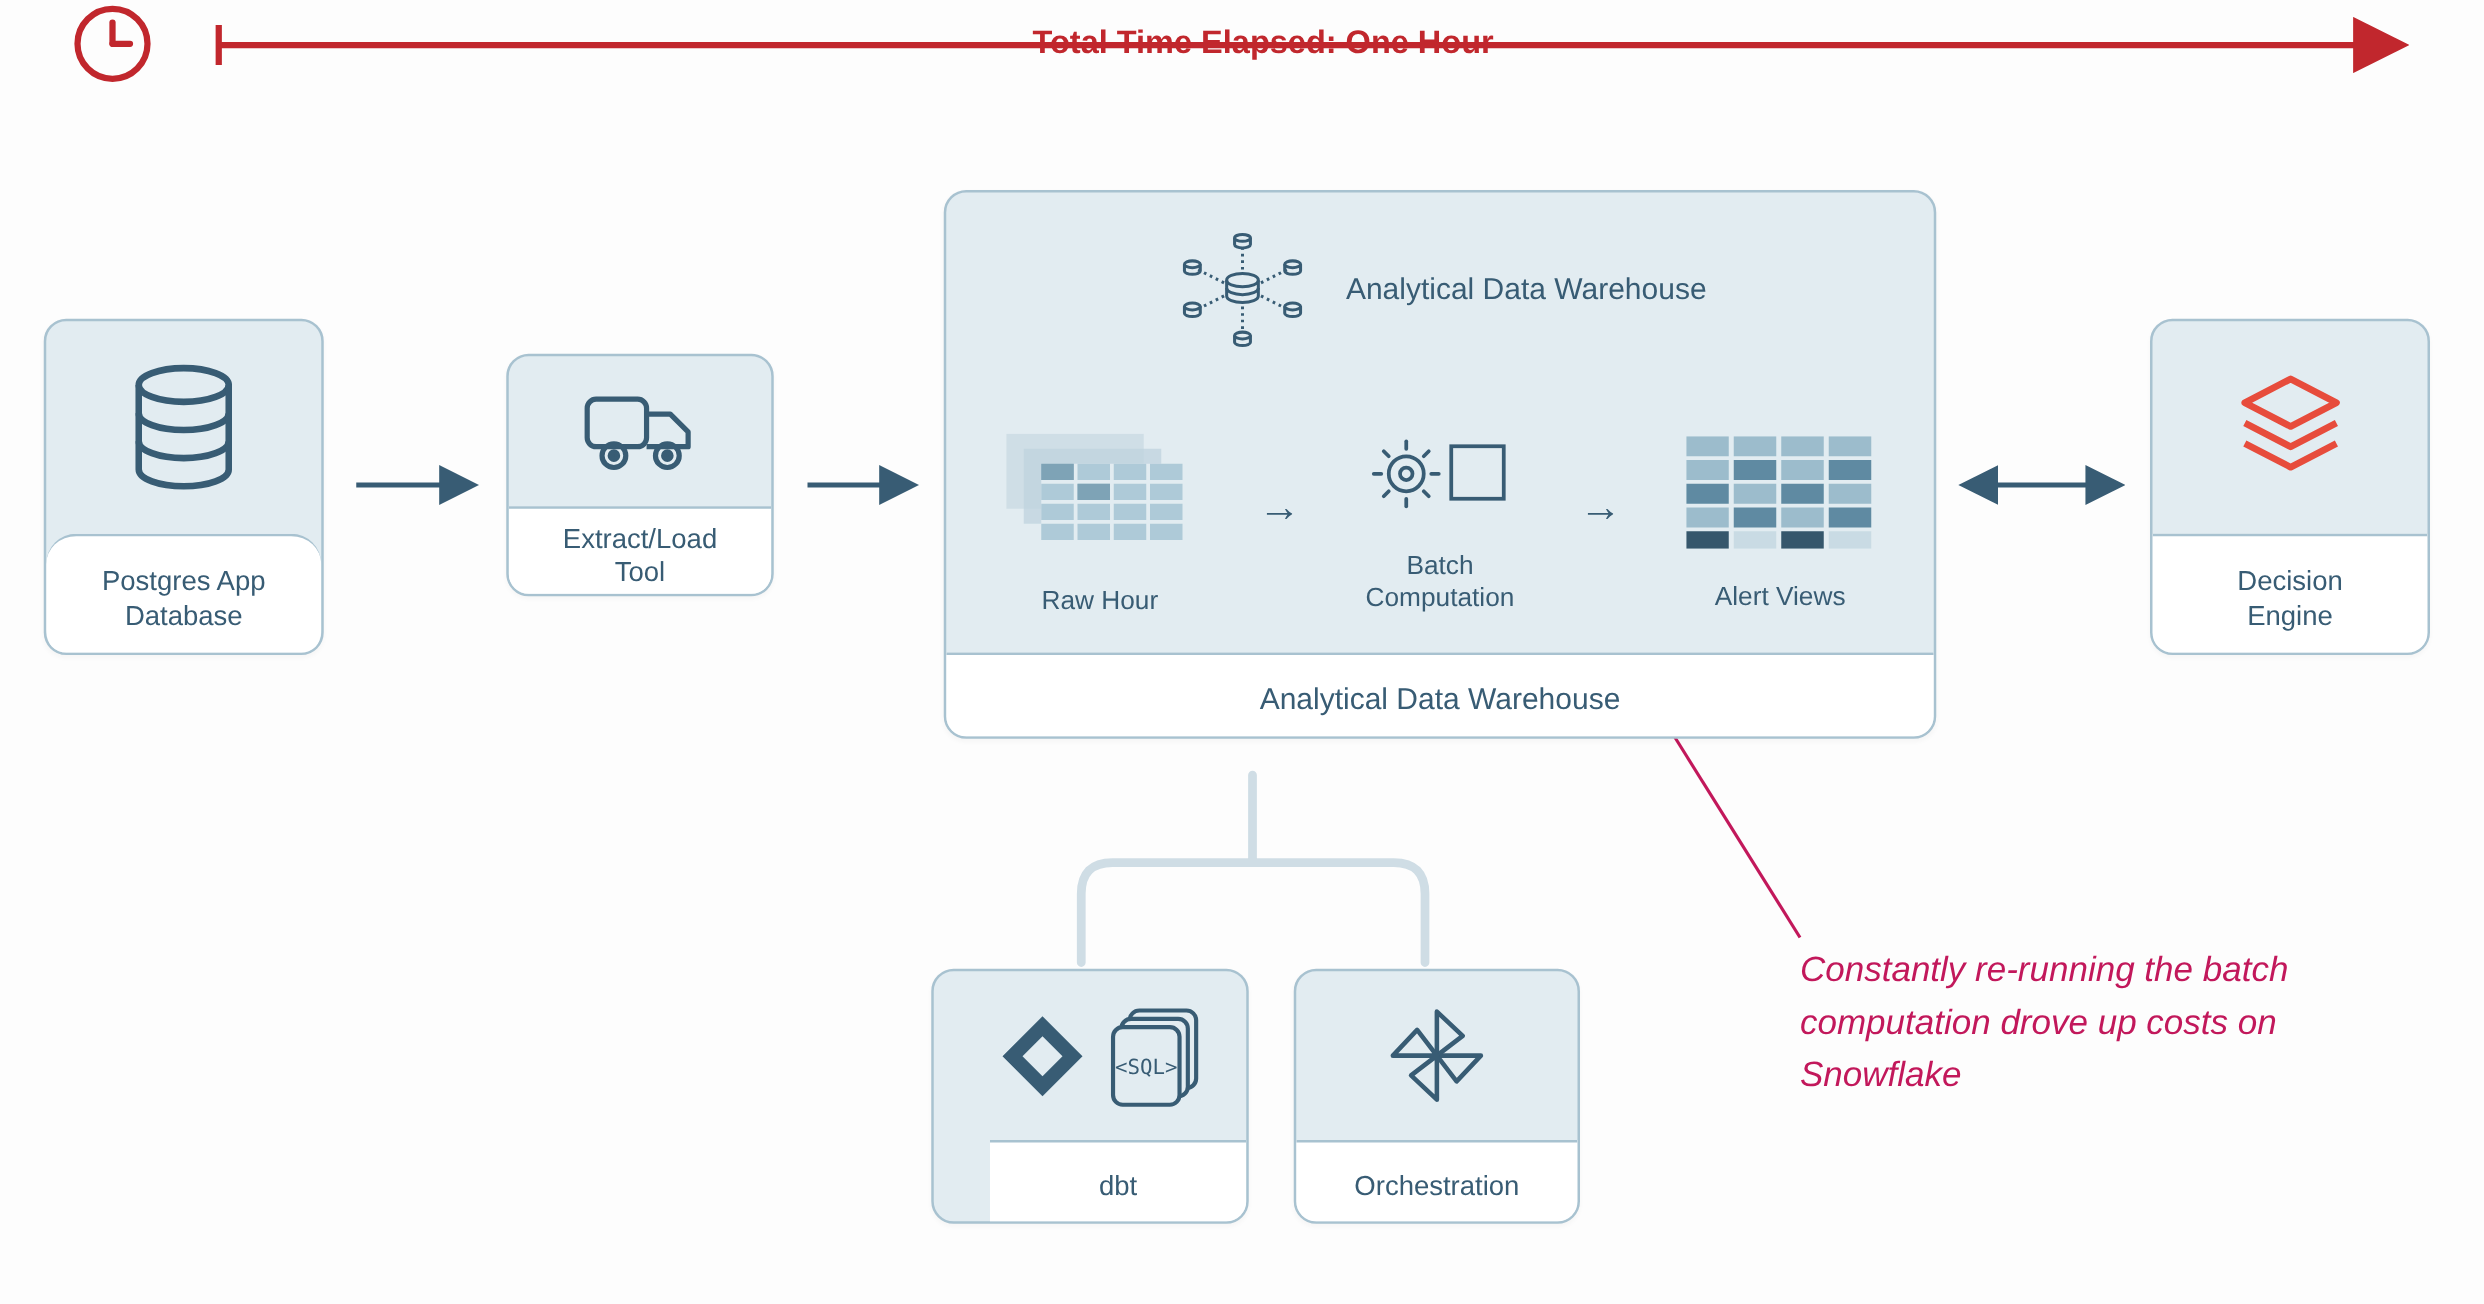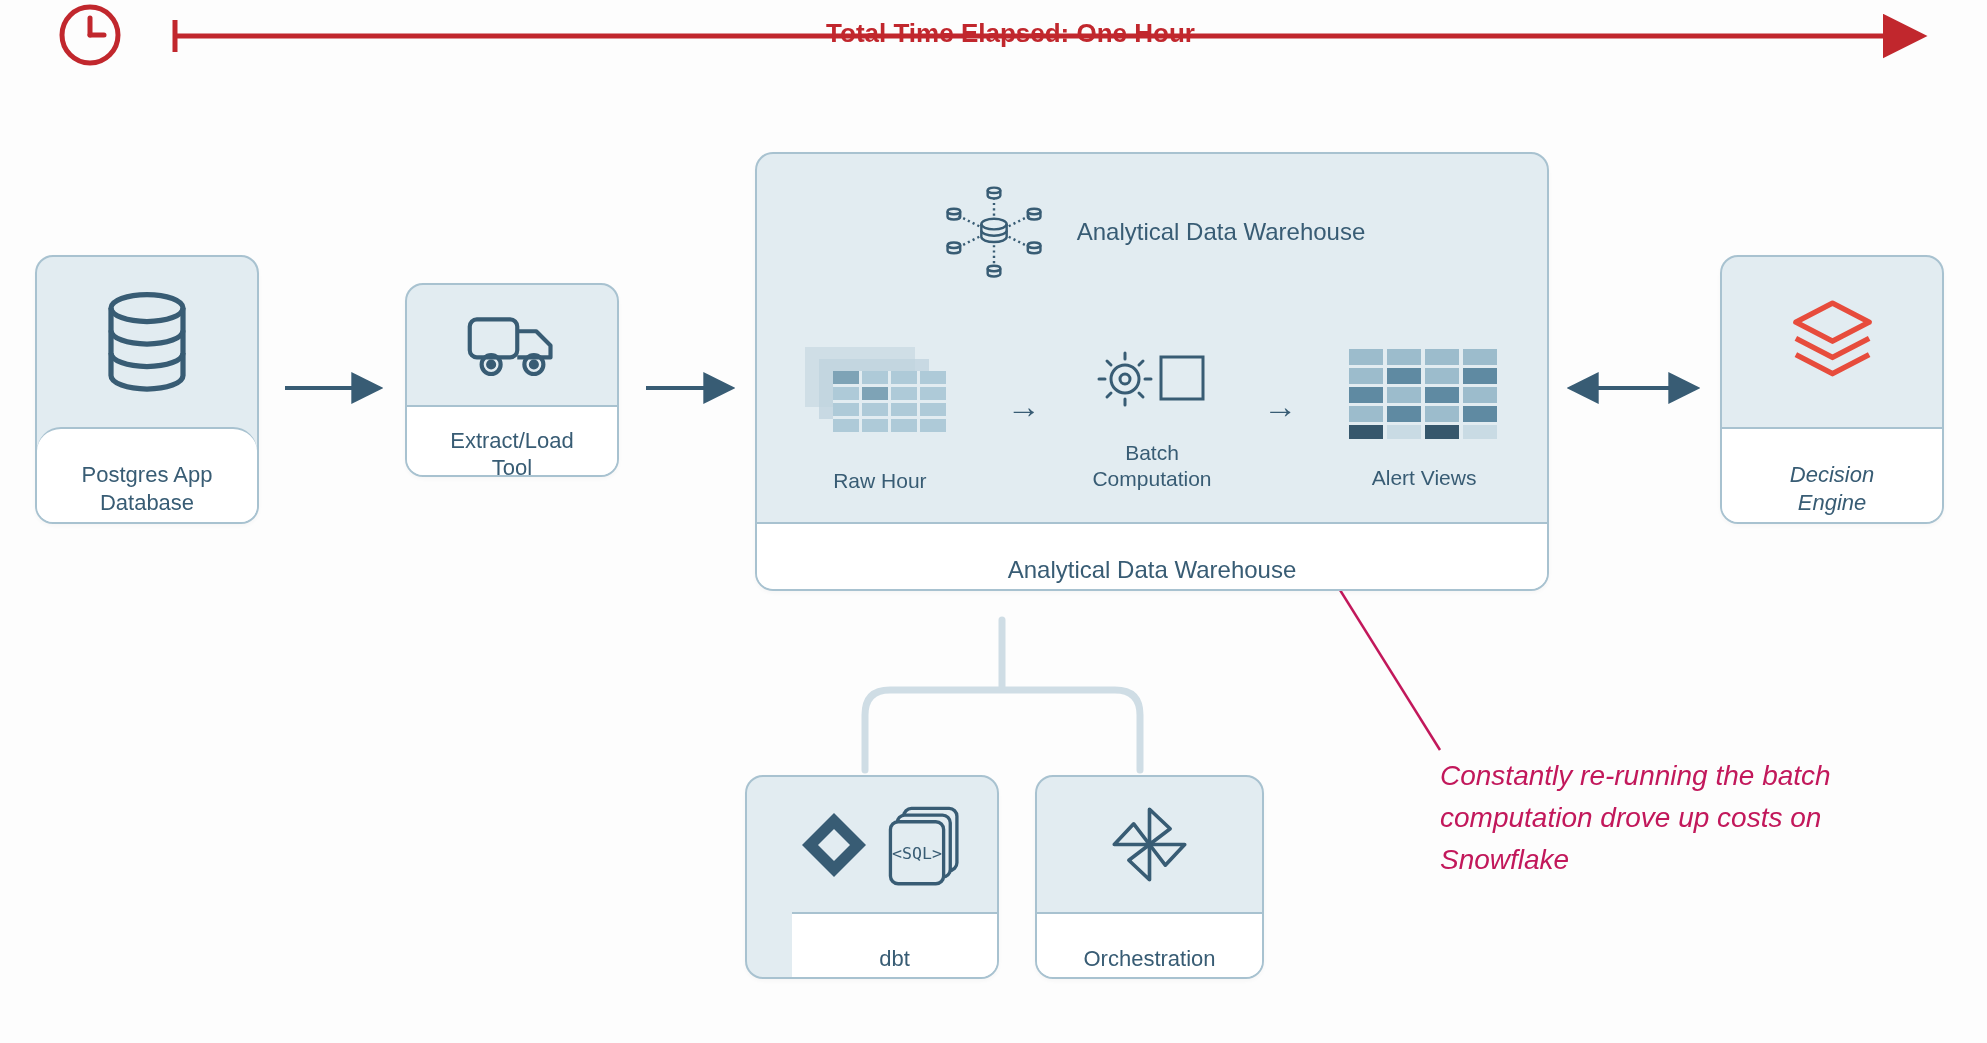--- a/index.html
+++ b/index.html
@@ -37,36 +37,36 @@
     box-shadow:0 2px 4px rgba(0,0,0,.03);
   }
   .card .iconzone{
     display:flex;align-items:center;justify-content:center;
     gap:14px;
   }
   .card .labelzone{
     background:#fff;
     border-top:2px solid var(--panel-border);
     display:flex;align-items:center;justify-content:center;
-    color:var(--ink);font-size:22px;text-align:center;padding:14px 8px;line-height:1.25;
+    color:var(--ink);font-size:22px;text-align:center;padding:4px 8px;line-height:1.25;
   }
 
   
   #card-db    {left:35px; top:255px; width:220px;height:265px;}
   #card-db .iconzone{height:170px;} #card-db .labelzone{height:91px;border-radius:24px;}
 
   #card-etl   {left:405px;top:283px; width:210px;height:190px;}
   #card-etl .iconzone{height:120px;} #card-etl .labelzone{height:66px;}
 
   #card-dwh   {left:755px;top:152px; width:790px;height:435px;}
   #card-dwh .iconzone{height:368px;display:block;position:relative;}
   #card-dwh .labelzone{height:63px;font-size:24px;}
 
   #card-de    {left:1720px;top:255px;width:220px;height:265px;}
-  #card-de .iconzone{height:170px;} #card-de .labelzone{height:91px;font-style:italic;}
+  #card-de .iconzone{height:170px;} #card-de .labelzone{height:91px;}
 
   #card-dbt   {left:745px; top:775px;width:250px;height:200px;}
   #card-dbt .iconzone{height:135px;margin-left:16px;} #card-dbt .labelzone{height:61px;margin-left:45px;}
 
   #card-orch  {left:1035px;top:775px;width:225px;height:200px;}
   #card-orch .iconzone{height:135px;} #card-orch .labelzone{height:61px;}
 
   
   .dwh-header{
     position:absolute;top:30px;left:0;width:100%;

